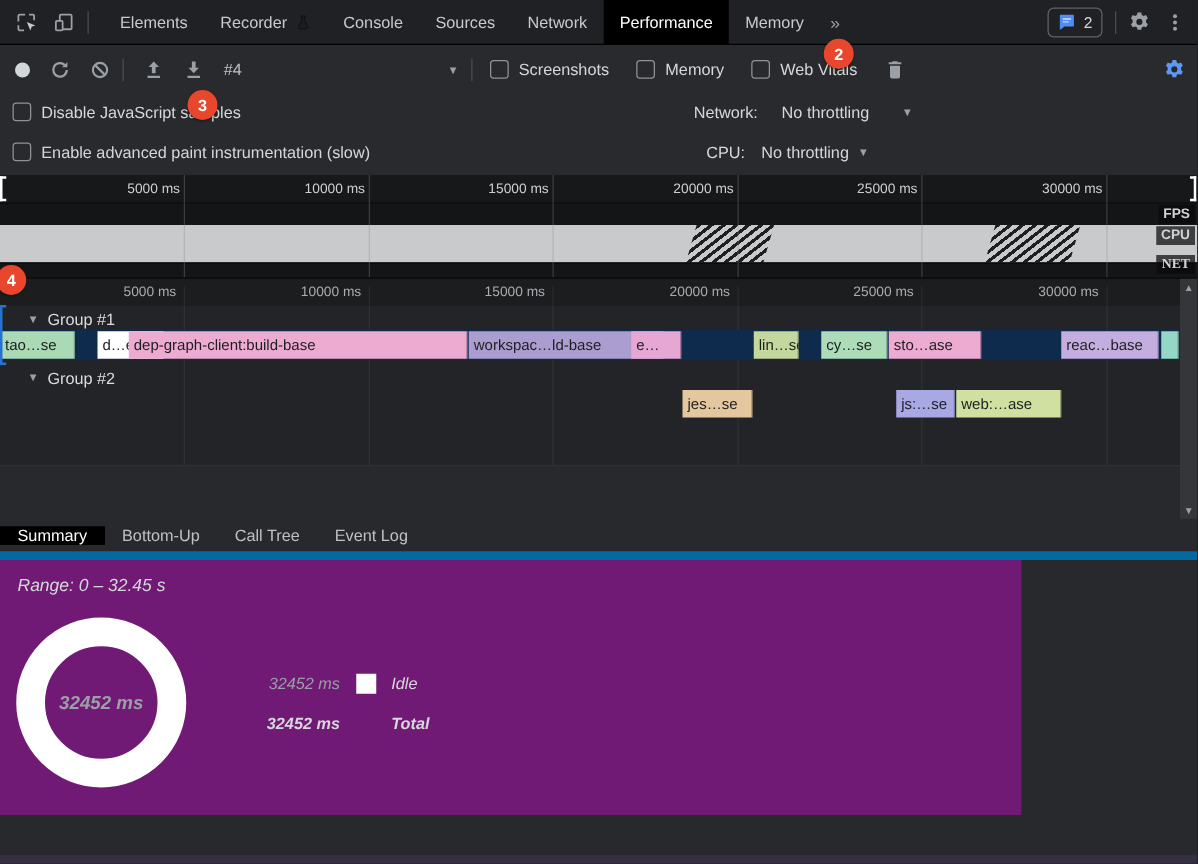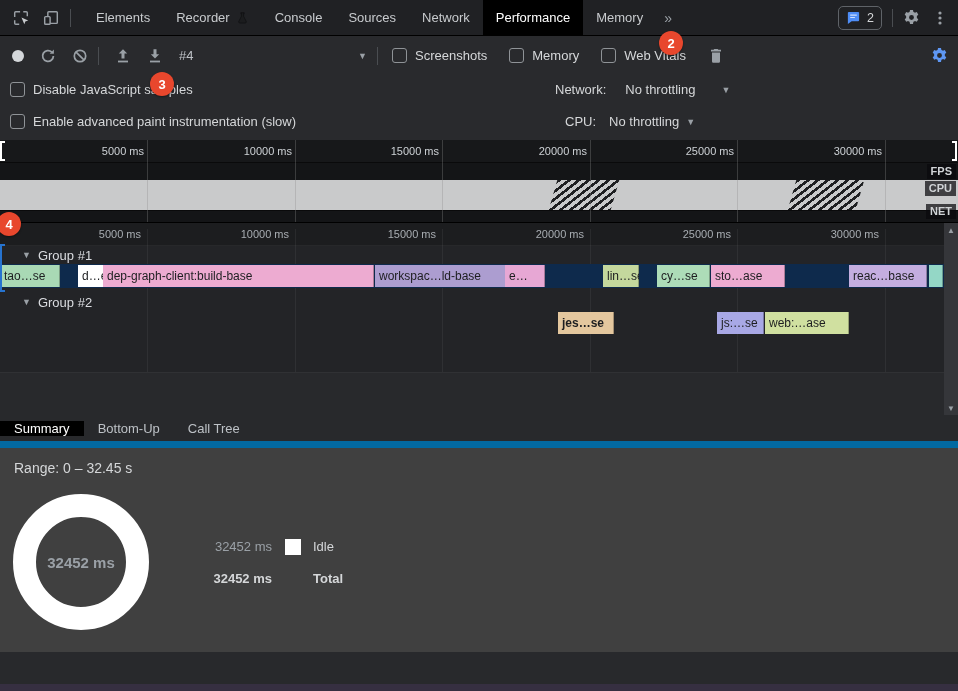--- a/index.html
+++ b/index.html
@@ -81,21 +81,21 @@
     display:flex;flex-direction:column;justify-content:space-between;align-items:center;
     font-size:8px;color:#9aa0a6;padding:3px 0;box-sizing:border-box;}
 
   
   .bottom-tabs{left:0;top:415px;width:958px;height:33px;background:#28292c;
     border-bottom:7px solid #0369a1;box-sizing:border-box;display:flex;align-items:center;}
   .btab{padding:0 14px;display:flex;align-items:center;font-size:13px;color:#bdc1c6;}
   .btab.active{background:#000;color:#fff;}
 
   
-  .summary{left:0;top:448px;width:958px;height:204px;background:#404040;}
+  .summary{left:0;top:448px;width:817px;height:204px;background:#701a75;font-style:italic;}
   .range-label{position:absolute;left:14px;top:12px;font-size:14px;color:#d5d7d9;}
   .donut{position:absolute;left:13px;top:46px;width:136px;height:136px;border-radius:50%;
     border:23px solid #fff;box-sizing:border-box;}
   .donut-center{position:absolute;left:13px;top:46px;width:136px;height:136px;display:flex;
     align-items:center;justify-content:center;font-size:15px;font-weight:bold;color:#9aa0a6;}
   .legend{position:absolute;left:207px;top:90px;}
   .legend-row{display:flex;align-items:center;height:17px;margin-bottom:15px;font-size:13px;}
   .legend-val{width:65px;text-align:right;color:#9aa0a6;}
   .legend-row.bold .legend-val{color:#d5d7d9;font-weight:bold;}
   .legend-swatch{width:16px;height:16px;margin-left:13px;flex:0 0 auto;}
@@ -286,21 +286,21 @@
     <div id="ov-lines">
         <div class="ov-line" style="left: 147px;"></div>
         <div class="ov-line" style="left: 295px;"></div>
         <div class="ov-line" style="left: 442px;"></div>
         <div class="ov-line" style="left: 590px;"></div>
         <div class="ov-line" style="left: 737px;"></div>
         <div class="ov-line" style="left: 885px;"></div>
       </div>
     <div class="lane-chip" style="top:24px;">FPS</div>
     <div class="lane-chip" style="top:41px;">CPU</div>
-    <div class="lane-chip" style="top:64px;">NET</div>
+    <div class="lane-chip" style="top:64px;font-family:Liberation Serif, serif;">NET</div>
     <div class="handle-l"></div>
     <div class="handle-r"></div>
   </div>
 
   <div class="abs flame">
     <div class="fl-ruler" id="fl-ruler">
         <div class="fl-label" style="left: 57px;">5000 ms</div>
         <div class="fl-label" style="left: 205px;">10000 ms</div>
         <div class="fl-label" style="left: 352px;">15000 ms</div>
         <div class="fl-label" style="left: 500px;">20000 ms</div>
@@ -330,37 +330,38 @@
           <div class="bar" style="left: 657px; width: 53px; background: rgb(173, 220, 184);">cy…se</div>
           <div class="bar" style="left: 711px; width: 74px; background: rgb(237, 171, 209);">sto…ase</div>
           <div class="bar" style="left: 849px; width: 78px; background: rgb(196, 174, 224);">reac…base</div>
           <div class="bar" style="left: 929px; width: 14px; background: rgb(148, 215, 198);"></div>
         </div>
         <div class="group-header" style="top: 70px;">
           <span class="tri">▼</span>
           <span>Group #2</span>
         </div>
         <div class="track" style="top: 88px; background: transparent;">
-          <div class="bar" style="left: 558px; width: 56px; background: rgb(228, 199, 158); font-weight: bold;">jes…se</div>
+          <div class="bar" style="left: 546px; width: 56px; background: rgb(228, 199, 158);">jes…se</div>
           <div class="bar" style="left: 717px; width: 47px; background: rgb(168, 168, 229);">js:…se</div>
           <div class="bar" style="left: 765px; width: 84px; background: rgb(208, 224, 160);">web:…ase</div>
         </div>
       </div>
     <div class="lower-pane"></div>
     <div class="bracket"></div>
     <div class="vscroll">
       <span>▲</span>
       <span>▼</span>
     </div>
   </div>
 
   <div class="abs bottom-tabs" id="bottom-tabs">
       <div class="btab active">Summary</div>
       <div class="btab">Bottom-Up</div>
       <div class="btab">Call Tree</div>
+      <div class="btab">Event Log</div>
     </div>
 
   <div class="abs summary">
     <div class="range-label">Range: 0 – 32.45 s</div>
     <div class="donut"></div>
     <div class="donut-center">32452 ms</div>
     <div class="legend" id="legend">
         <div class="legend-row">
           <span class="legend-val">32452 ms</span>
           <span class="legend-swatch" style="background: rgb(255, 255, 255);"></span>

